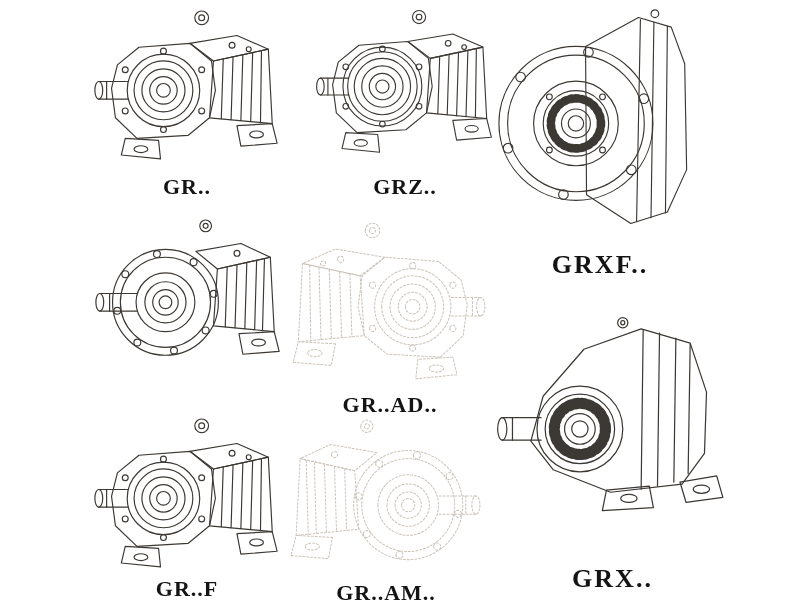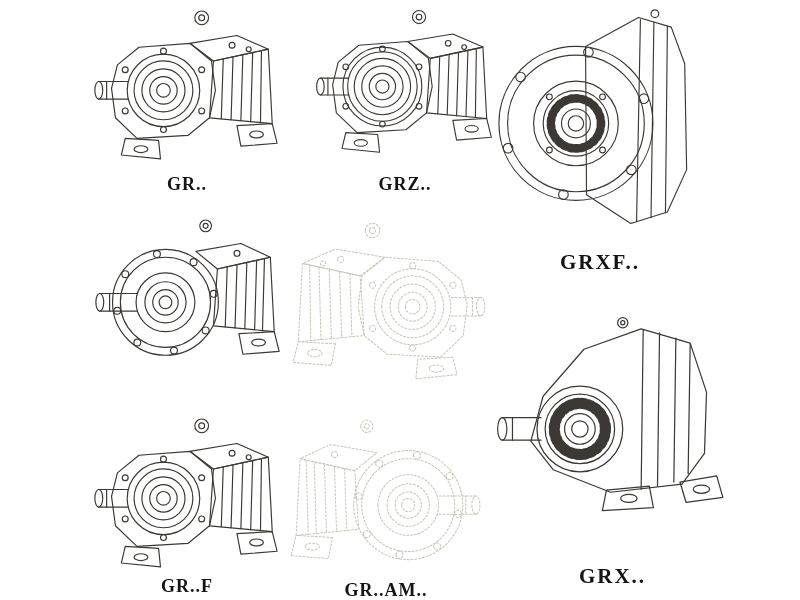--- a/index.html
+++ b/index.html
@@ -25,25 +25,25 @@
     stroke:#cbc3b9;
     stroke-width:1;
     stroke-dasharray:2 1.8;
   }
   .mirror svg { transform:scaleX(-1); }
 
   figcaption {
     position:absolute; left:0; right:0;
     text-align:center;
     font-weight:700;
-    font-size:18px;
+    font-size:22px;
     letter-spacing:1px;
     color:#141414;
   }
-  .label-lg { font-size:21px; letter-spacing:2px; }
+  .label-lg { font-size:26px; letter-spacing:2px; }
 
   
   #cell-gr   { left:88px;  top:2px;   width:198px; height:205px; }
   #cell-gr   figcaption { top:172px; }
   #cell-grz  { left:310px; top:2px;   width:190px; height:205px; }
   #cell-grz  figcaption { top:172px; }
   #cell-grxf { left:494px; top:6px;   width:212px; height:300px; }
   #cell-grxf figcaption { top:244px; }
   #cell-grf  { left:90px;  top:212px; width:198px; height:205px; }
   #cell-grf  figcaption { top:176px; }
@@ -218,20 +218,21 @@
       </svg>
   </div>
 </figure>
 
 <figure id="cell-grad">
   <div class="drawing faint mirror">
     <svg width="206" height="170" viewBox="0 0 200 165">
         <use href="#gbx-foot"></use>
       </svg>
   </div>
+  <figcaption>GR..AD..</figcaption>
 </figure>
 
 <figure id="cell-grf2">
   <div class="drawing">
     <svg width="196" height="162" viewBox="0 0 200 165">
         <use href="#gbx-foot"></use>
       </svg>
   </div>
   <figcaption>GR..F</figcaption>
 </figure>

